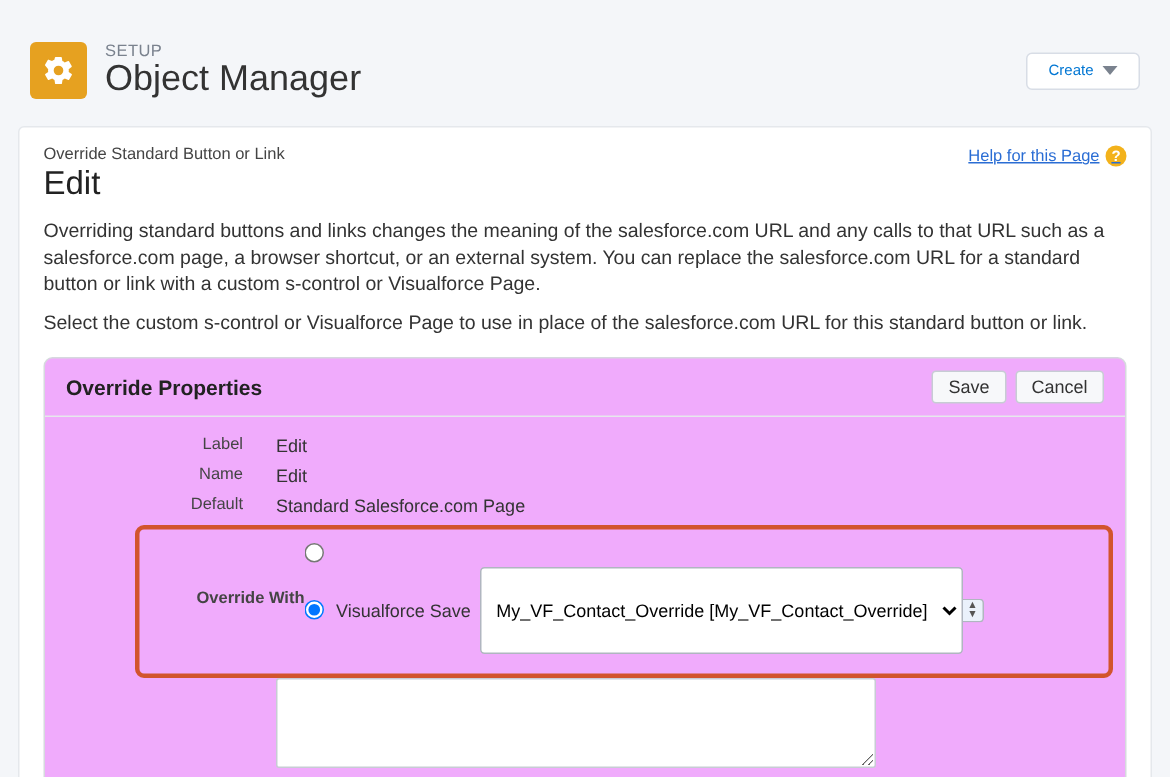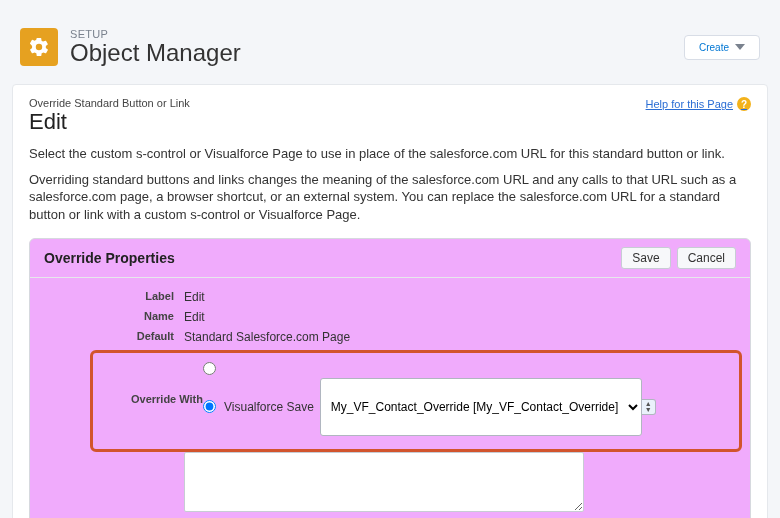--- a/index.html
+++ b/index.html
@@ -25,21 +25,21 @@
   .body-text { font-size: 13px; color: #333; line-height: 1.35; margin: 8px 0; }
 
   
   .props { border: 1px solid #d6d9de; border-radius: 6px; margin-top: 14px; background: #f0abfc; padding-bottom: 12px; }
   .props-hdr { display: flex; align-items: center; padding: 8px 14px; border-bottom: 1px solid #e6e8eb; }
   .props-hdr h3 { font-size: 14px; font-weight: bold; color: #222; }
   .btn-row { margin-left: auto; display: flex; gap: 6px; }
   .btn, .btn-row button { background: #f7f8fa; border: 1px solid #c7ccd4; border-radius: 3px; padding: 3px 10px; font-size: 12px; cursor: pointer; color: #333; }
 
   .form-grid { display: grid; grid-template-columns: 140px 1fr; row-gap: 4px; padding: 10px 14px 0 14px; align-items: start; }
-  .flabel { text-align: right; font-size: 11px; font-weight: bold; color: #444; padding-right: 10px; padding-top: 2px; }
+  .flabel { text-align: right; font-size: 11px; font-weight: normal; color: #444; padding-right: 22px; padding-top: 2px; }
   .fval { font-size: 12px; color: #333; padding-top: 2px; }
 
   .highlight { border: 3px solid #d2542d; border-radius: 6px; padding: 6px 10px 10px 10px; margin: 6px 8px 0 60px; }
   .radio-row { display: flex; align-items: center; gap: 6px; margin: 3px 0; font-size: 12px; }
   .radio-row input[type=radio] { margin-right: 2px; }
   .vf-select { border: 1px solid #b0b6c0; border-radius: 3px; padding: 20px 6px; font-size: 12px; background: #fff; min-width: 300px; }
   .vf-select-wrap{ display:flex; align-items:center; }
   .sel-arrows{ display:inline-flex; flex-direction:column; border:1px solid #b0b6c0; border-left:0; border-radius:0 3px 3px 0; background:#eaf1fb; padding:1px 3px; line-height:6px; font-size:7px; color:#555;}
   .hi-label { font-size: 11px; font-weight: bold; text-align: right; color: #444; white-space: nowrap; }
 
@@ -70,22 +70,22 @@
 </div>
 
 <div class="card">
   <a class="help-link" href="#">
     <span>Help for this Page</span>
     <span class="help-icon">?</span>
   </a>
   <div class="crumb-small">Override Standard Button or Link</div>
   <div class="page-action-title">Edit</div>
 
+  <p class="body-text">Overriding standard buttons and links changes the meaning of the salesforce.com URL and any calls to that URL such as a salesforce.com page, a browser shortcut, or an external system. You can replace the salesforce.com URL for a standard button or link with a custom s-control or Visualforce Page.</p>
   <p class="body-text">Select the custom s-control or Visualforce Page to use in place of the salesforce.com URL for this standard button or link.</p>
-  <p class="body-text">Overriding standard buttons and links changes the meaning of the salesforce.com URL and any calls to that URL such as a salesforce.com page, a browser shortcut, or an external system. You can replace the salesforce.com URL for a standard button or link with a custom s-control or Visualforce Page.</p>
 
   <div class="props">
     <div class="props-hdr">
       <h3>Override Properties</h3>
       <div class="btn-row">
         <button class="btn">Save</button>
         <button class="btn">Cancel</button>
       </div>
     </div>
 

